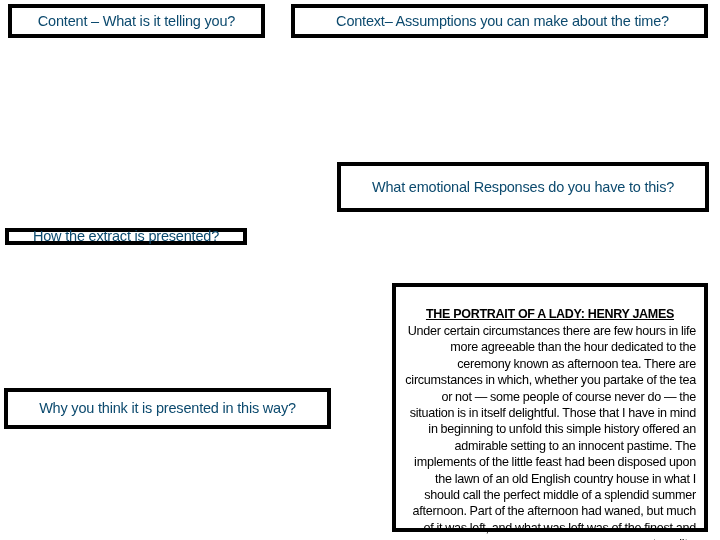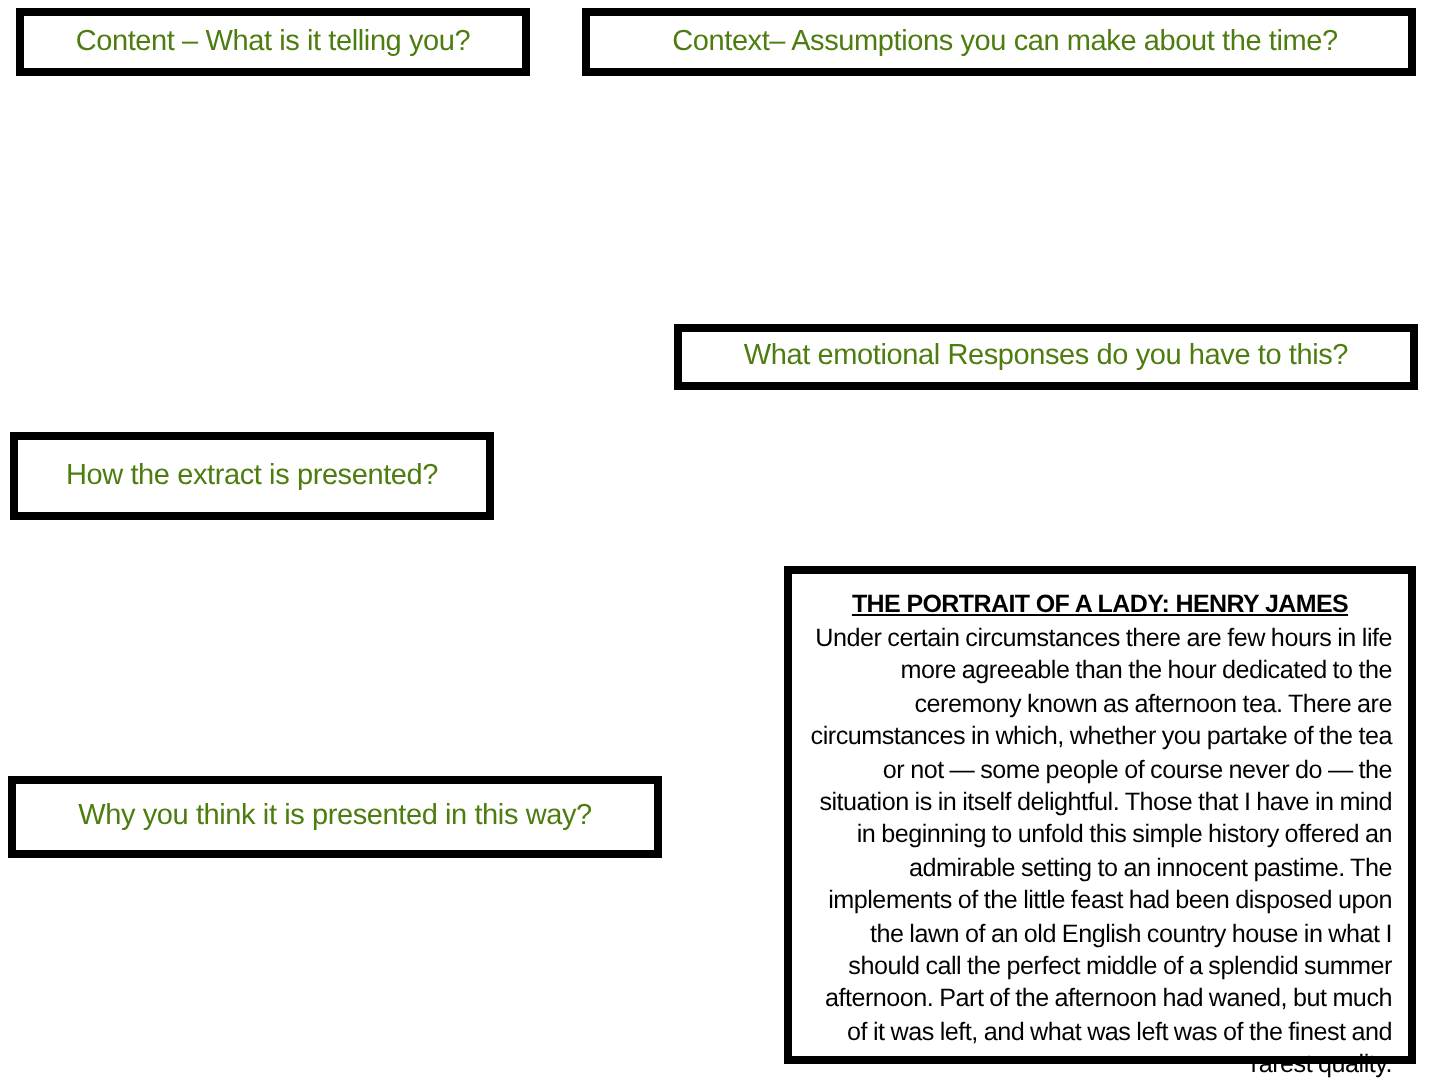--- a/index.html
+++ b/index.html
@@ -27,21 +27,21 @@
     box-sizing: border-box;
     border: 4px solid #000000;
     background: #ffffff;
     display: flex;
     align-items: center;
     justify-content: center;
     font-family: "Liberation Sans", sans-serif;
     font-size: 14.5px;
     line-height: 1.15;
     letter-spacing: -0.2px;
-    color: #4d7c0f;
+    color: #0c4a6e;
     white-space: nowrap;
     padding: 0 6px;
   }
 
   
   #box-content {
     left: 8px;
     top: 4px;
     width: 257px;
     height: 34px;
@@ -52,48 +52,48 @@
     top: 4px;
     width: 417px;
     height: 34px;
     padding-left: 12px;
   }
   
   #box-emotional {
     left: 337px;
     top: 162px;
     width: 372px;
-    height: 33px;
+    height: 50px;
   }
   
   #box-how-presented {
     left: 5px;
-    top: 216px;
+    top: 228px;
     width: 242px;
-    height: 44px;
+    height: 17px;
   }
   
   #box-why-presented {
     left: 4px;
     top: 388px;
     width: 327px;
     height: 41px;
   }
 
   
   #box-extract {
     position: absolute;
     left: 392px;
     top: 283px;
     width: 316px;
     height: 249px;
     box-sizing: border-box;
     border: 4px solid #000000;
     background: #ffffff;
-    padding: 8px 8px 4px 8px;
+    padding: 20px 8px 4px 8px;
     text-align: center;
   }
   #extract-title {
     font-family: "Liberation Sans", sans-serif;
     font-weight: bold;
     font-size: 12.5px;
     line-height: 15px;
     letter-spacing: -0.3px;
     text-decoration: underline;
     text-underline-offset: 1px;

